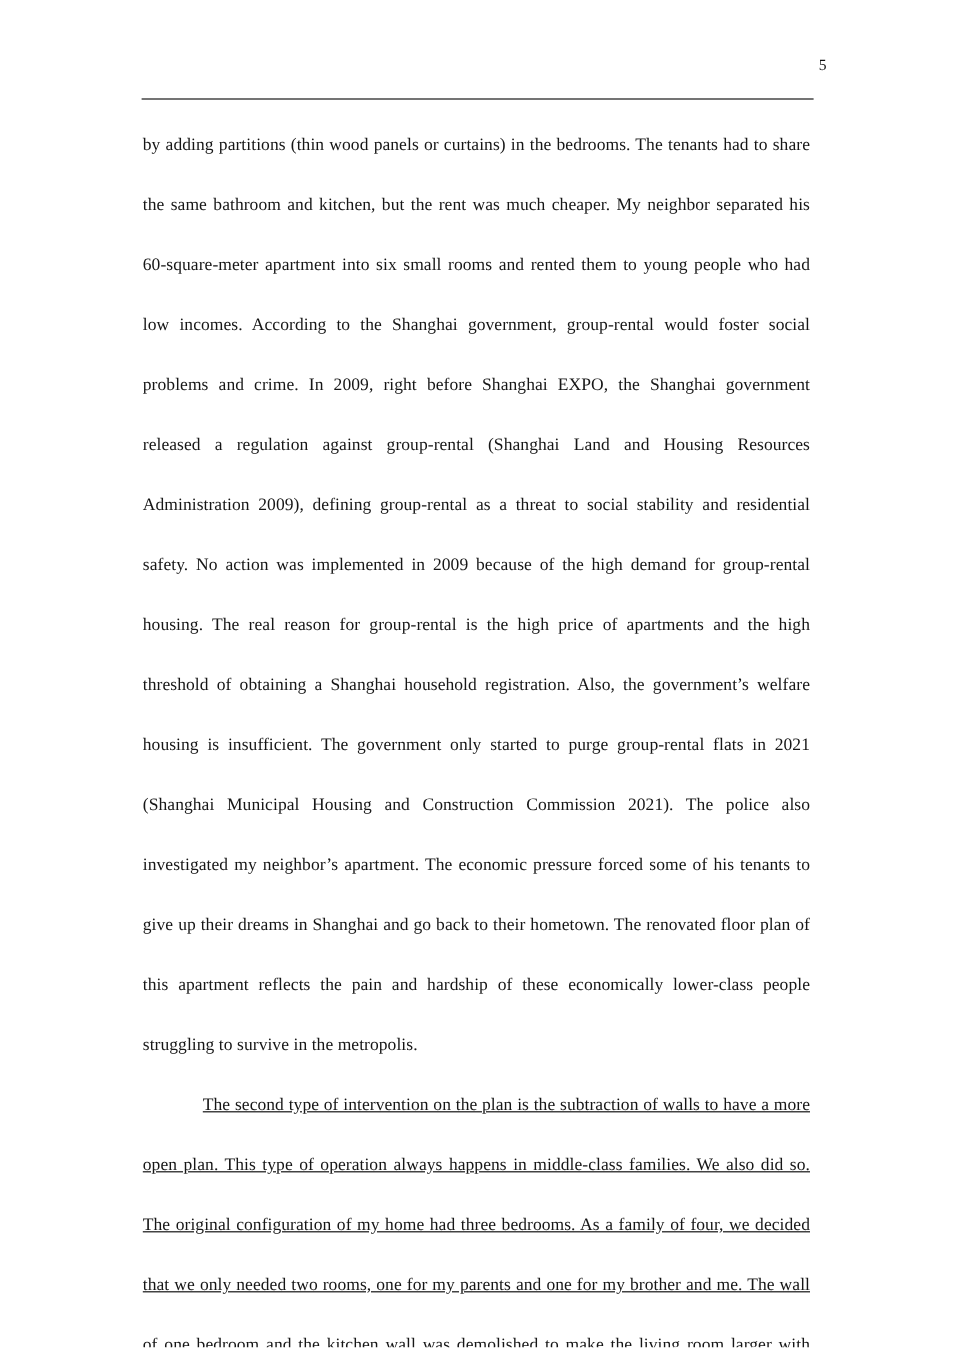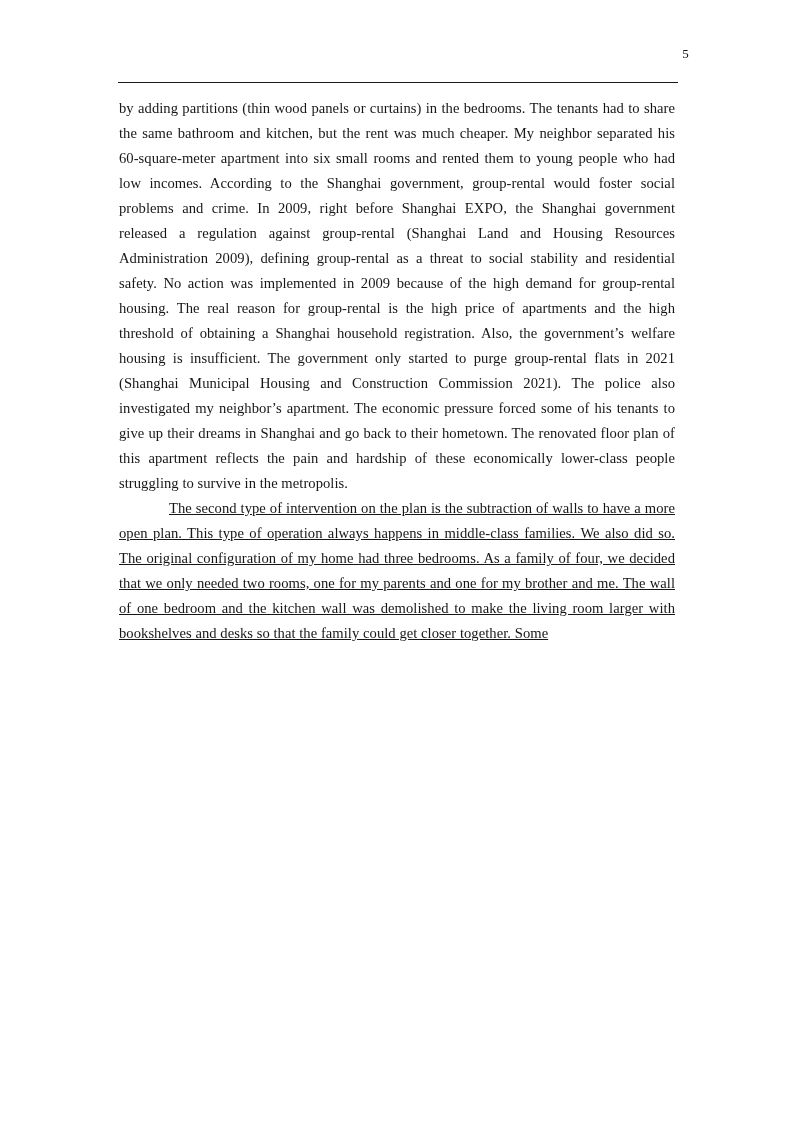--- a/index.html
+++ b/index.html
@@ -36,21 +36,21 @@
   }
   .body-text {
     position: absolute;
     top: 96px;
     left: 119px;
     width: 556px;
   }
   .para {
     margin: 0;
     font-size: 14.6px;
-    line-height: 25px;
+    line-height: 50px;
     text-align: justify;
     text-justify: inter-word;
     color: #161616;
     letter-spacing: 0.05px;
   }
   .para.indent {
     text-indent: 50px;
     text-decoration: underline;
   }
   .para + .para {

